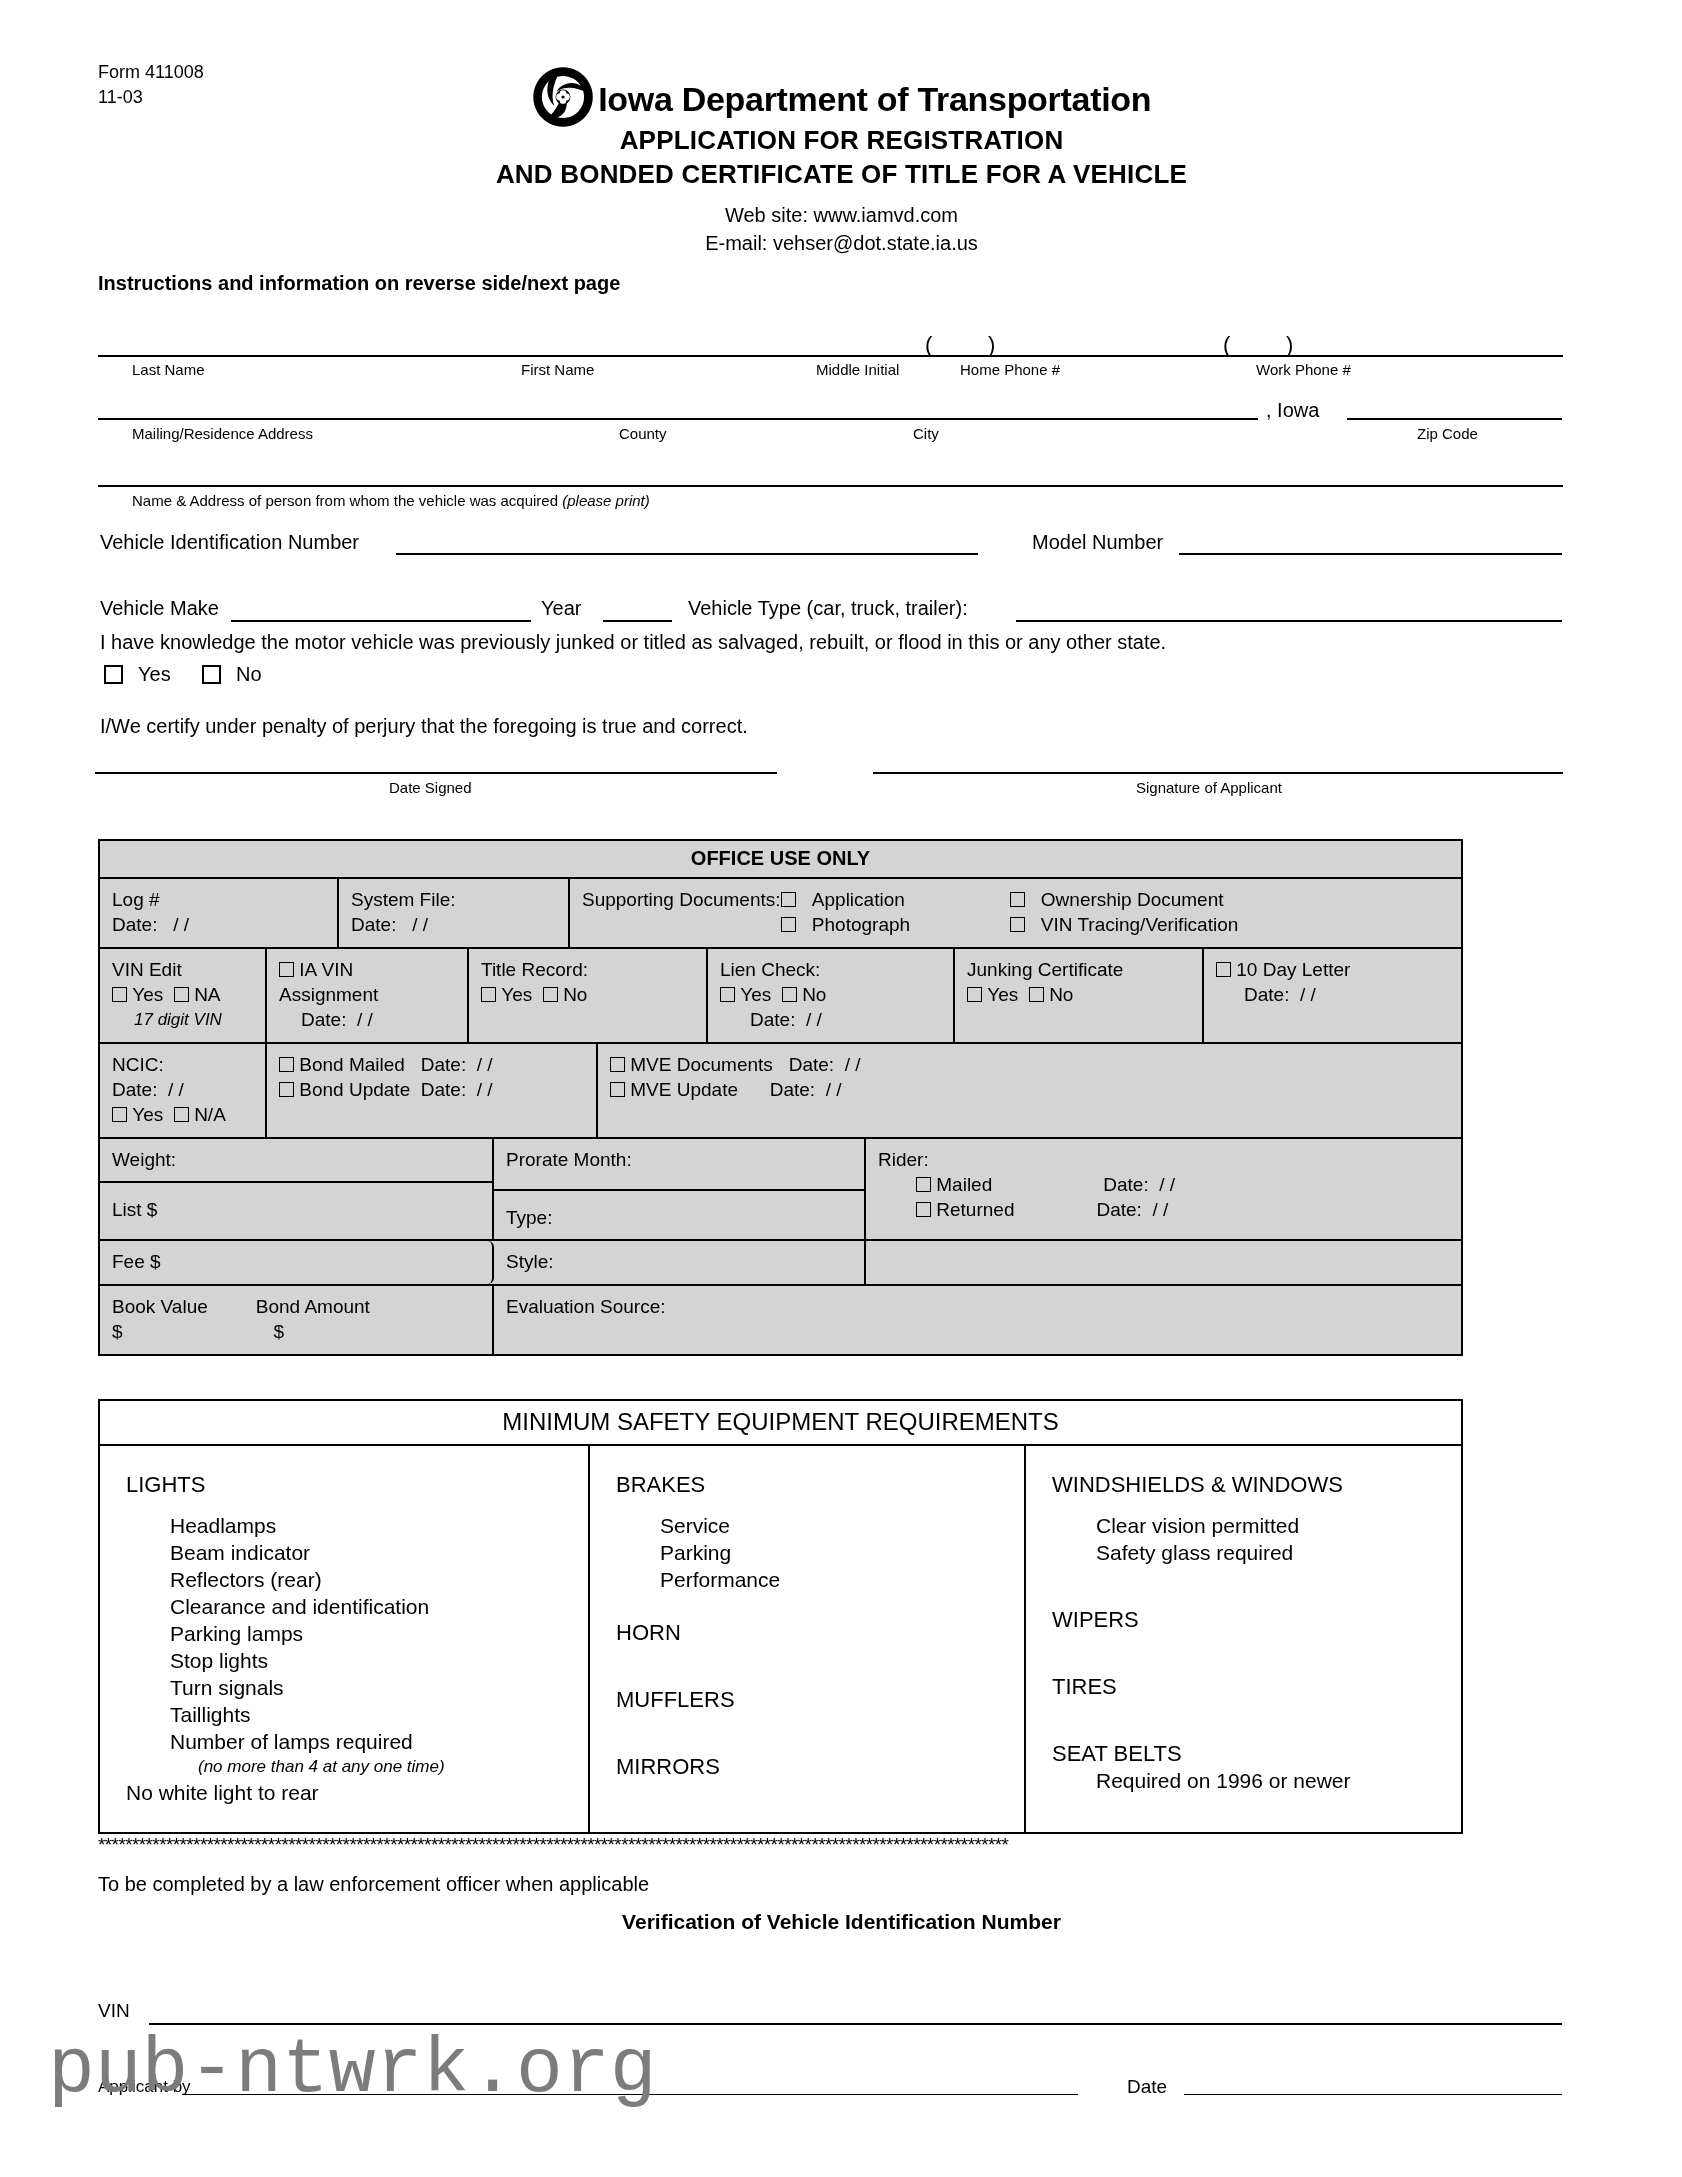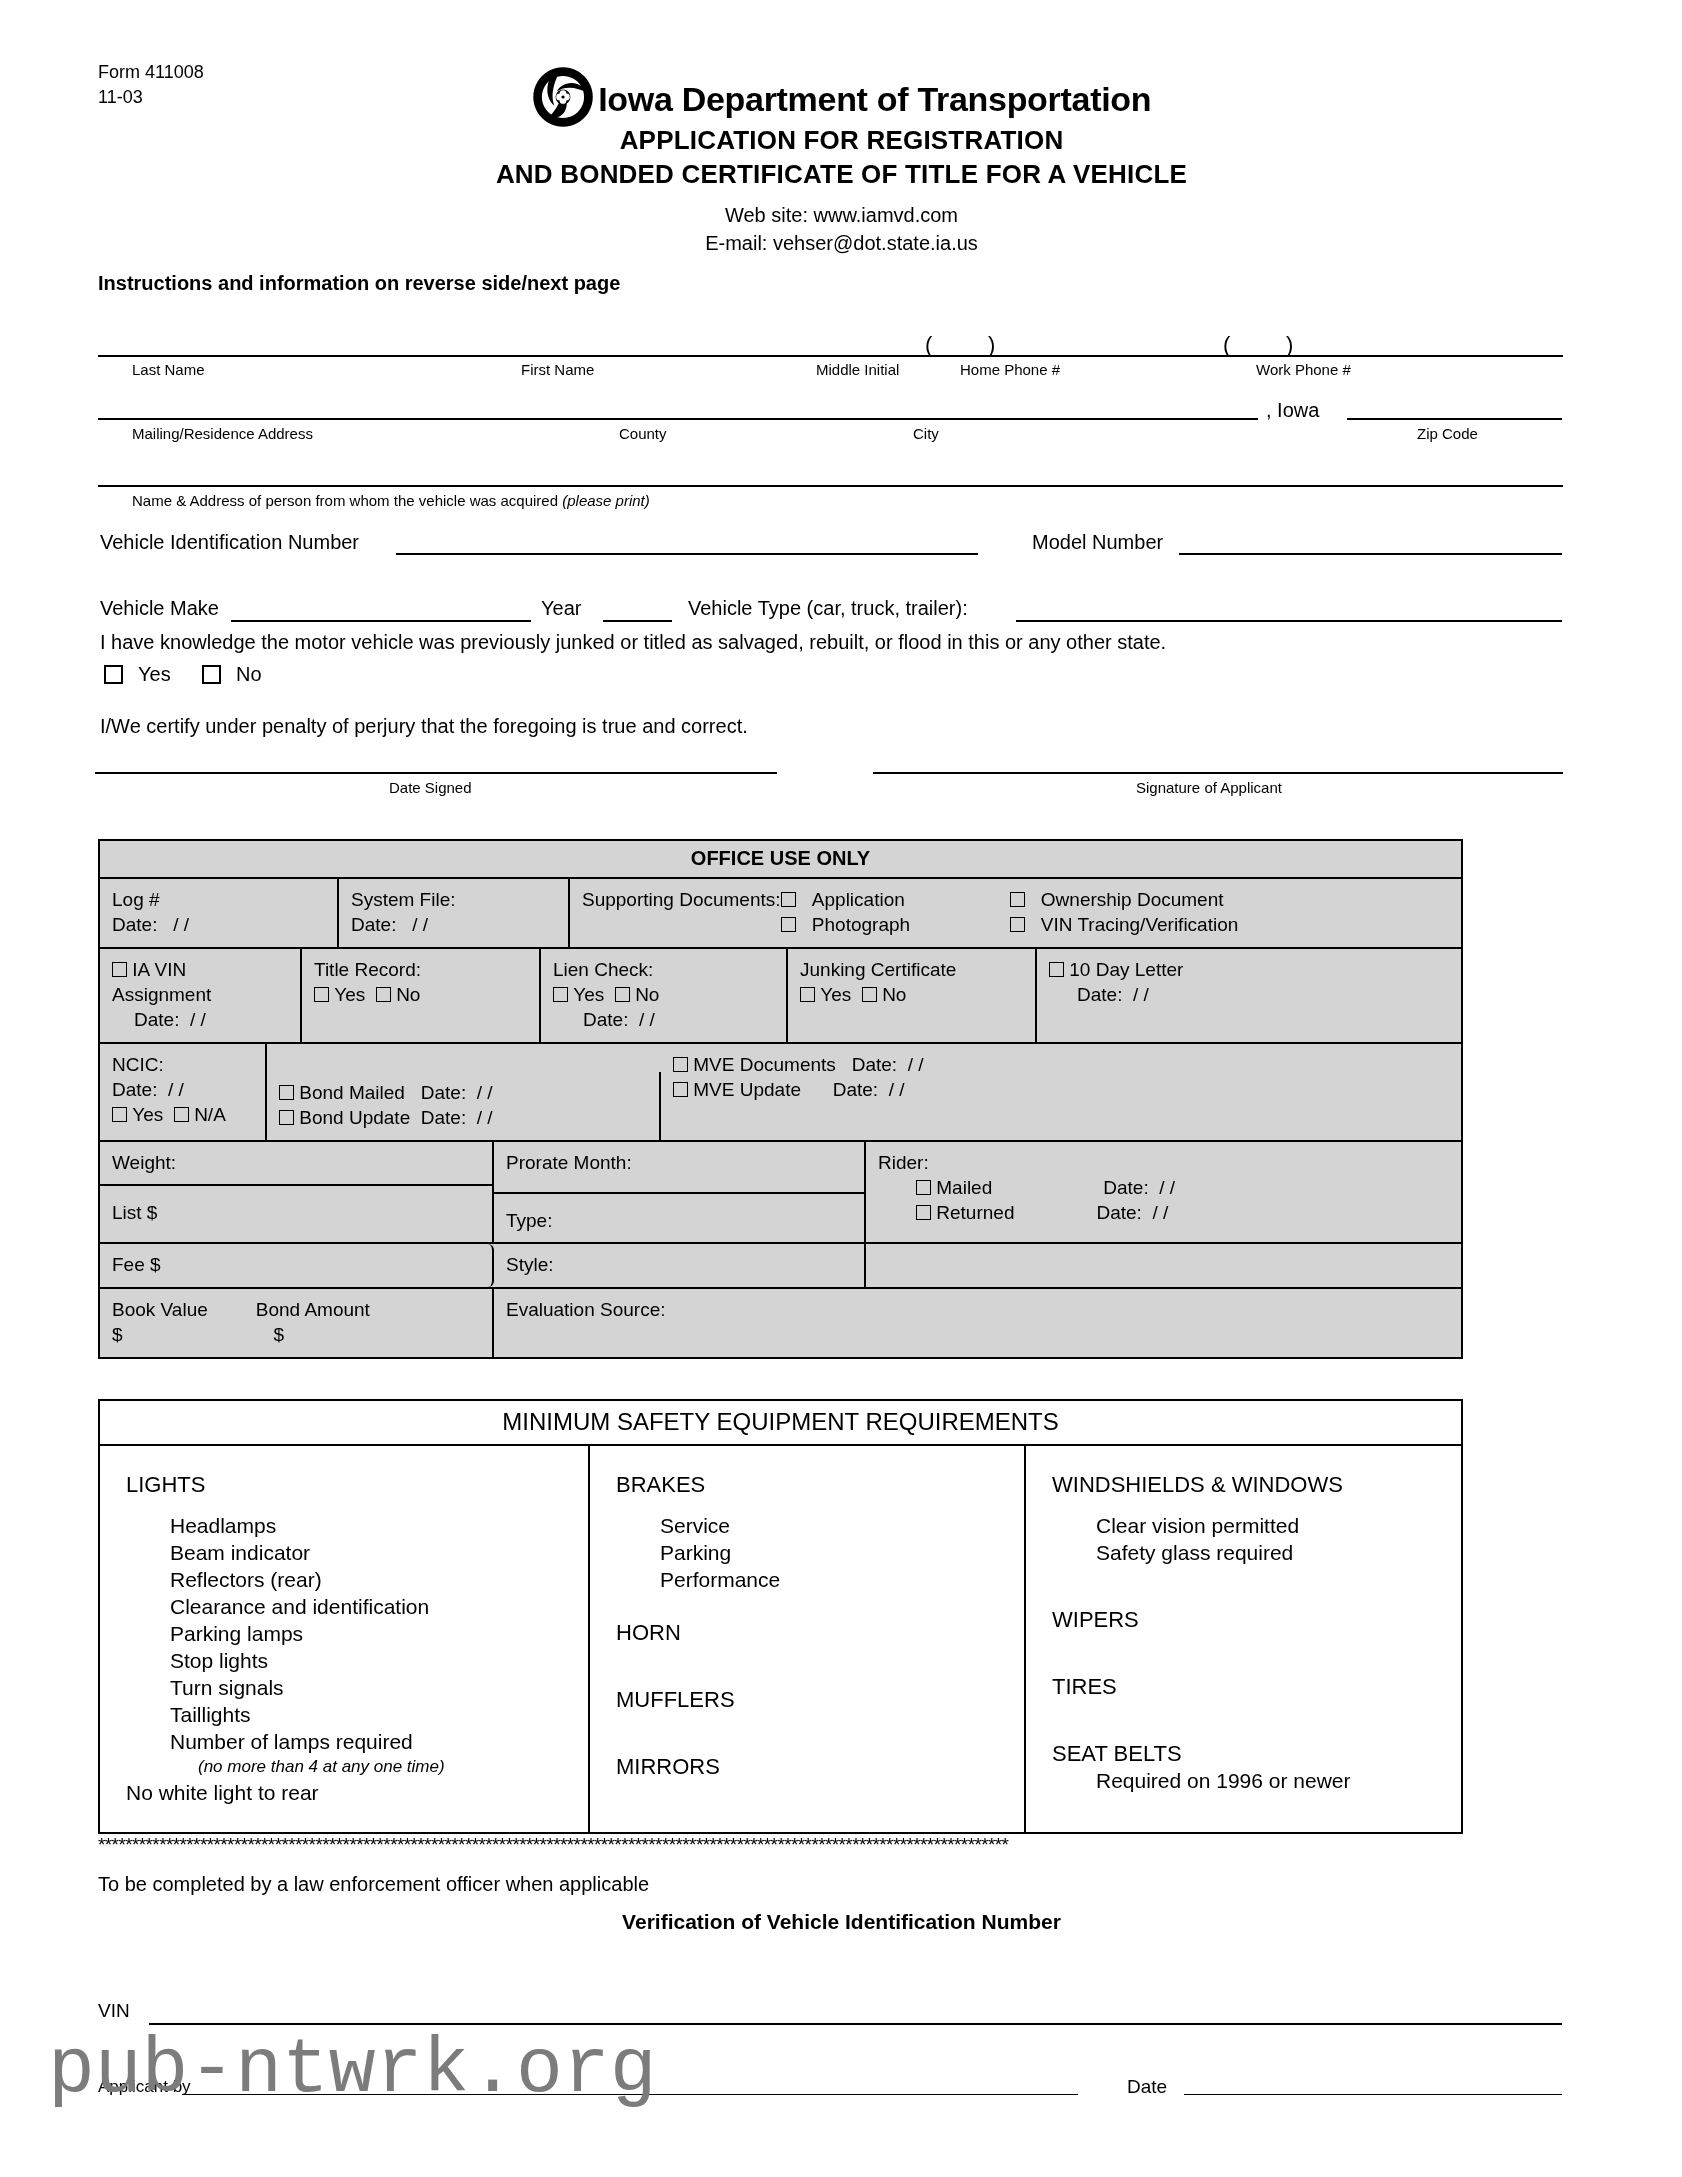--- a/index.html
+++ b/index.html
@@ -159,20 +159,25 @@
           </div>
           <div>
             <div><span class="cb"></span>&nbsp;&nbsp;&nbsp;<span>Ownership Document</span></div>
             <div><span class="cb"></span>&nbsp;&nbsp;&nbsp;<span>VIN Tracing/Verification</span></div>
           </div>
         </div>
       </div>
     </div>
 
     <div class="orow">
+      <div class="ocell" style="width:167px;">
+        <div>VIN Edit</div>
+        <div><span class="cb"></span>&nbsp;<span>Yes</span>&nbsp;&nbsp;<span class="cb"></span>&nbsp;<span>NA</span></div>
+        <div class="ital" style="padding-left:22px;">17 digit VIN</div>
+      </div>
       <div class="ocell" style="width:202px;">
         <div><span class="cb"></span>&nbsp;<span>IA VIN Assignment</span></div>
         <div style="padding-left:22px;"><span>Date:</span>&nbsp;&nbsp;<span>/      /</span></div>
       </div>
       <div class="ocell" style="width:239px;">
         <div>Title Record:</div>
         <div><span class="cb"></span>&nbsp;<span>Yes</span>&nbsp;&nbsp;<span class="cb"></span>&nbsp;<span>No</span></div>
       </div>
       <div class="ocell" style="width:247px;">
         <div>Lien Check:</div>
@@ -188,21 +193,21 @@
         <div style="padding-left:28px;"><span>Date:</span>&nbsp;&nbsp;<span>/      /</span></div>
       </div>
     </div>
 
     <div class="orow">
       <div class="ocell" style="width:167px;">
         <div>NCIC:</div>
         <div><span>Date:</span>&nbsp;&nbsp;<span>/      /</span></div>
         <div><span class="cb"></span>&nbsp;<span>Yes</span>&nbsp;&nbsp;<span class="cb"></span>&nbsp;<span>N/A</span></div>
       </div>
-      <div class="ocell" style="width:394px;margin-top:28px;">
+      <div class="ocell" style="width:331px;">
         <div><span class="cb"></span>&nbsp;<span>Bond Mailed</span>&nbsp;&nbsp;&nbsp;<span>Date:</span>&nbsp;&nbsp;<span>/      /</span></div>
         <div><span class="cb"></span>&nbsp;<span>Bond Update</span>&nbsp;&nbsp;<span>Date:</span>&nbsp;&nbsp;<span>/      /</span></div>
       </div>
       <div class="ocell lastc" style="flex:1;">
         <div><span class="cb"></span>&nbsp;<span>MVE Documents</span>&nbsp;&nbsp;&nbsp;<span>Date:</span>&nbsp;&nbsp;<span>/      /</span></div>
         <div><span class="cb"></span>&nbsp;<span>MVE Update</span>&nbsp;&nbsp;&nbsp;&nbsp;&nbsp;&nbsp;<span>Date:</span>&nbsp;&nbsp;<span>/      /</span></div>
       </div>
     </div>
 
     <div class="orow">

